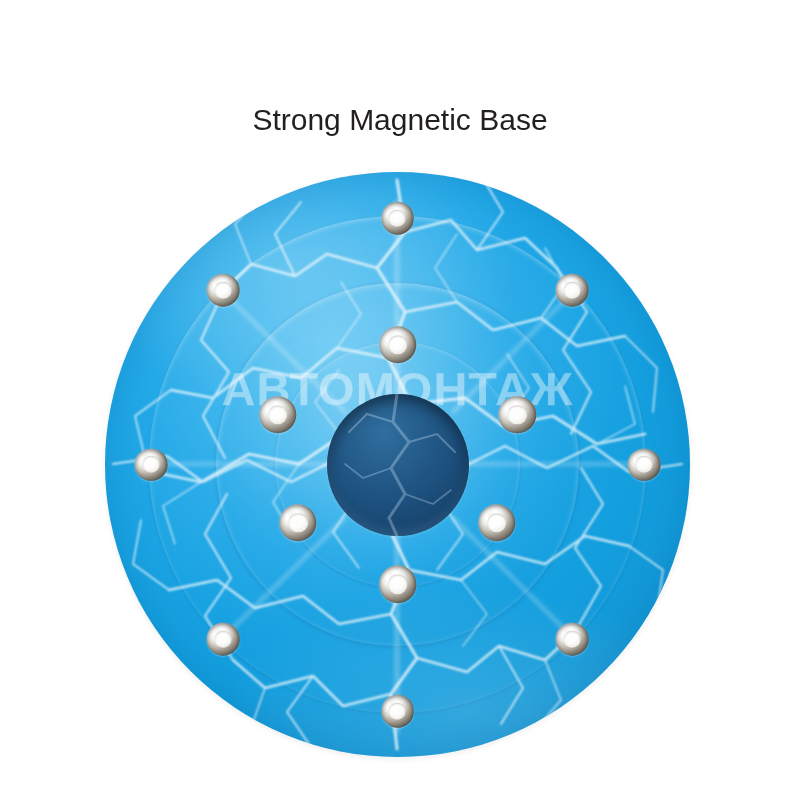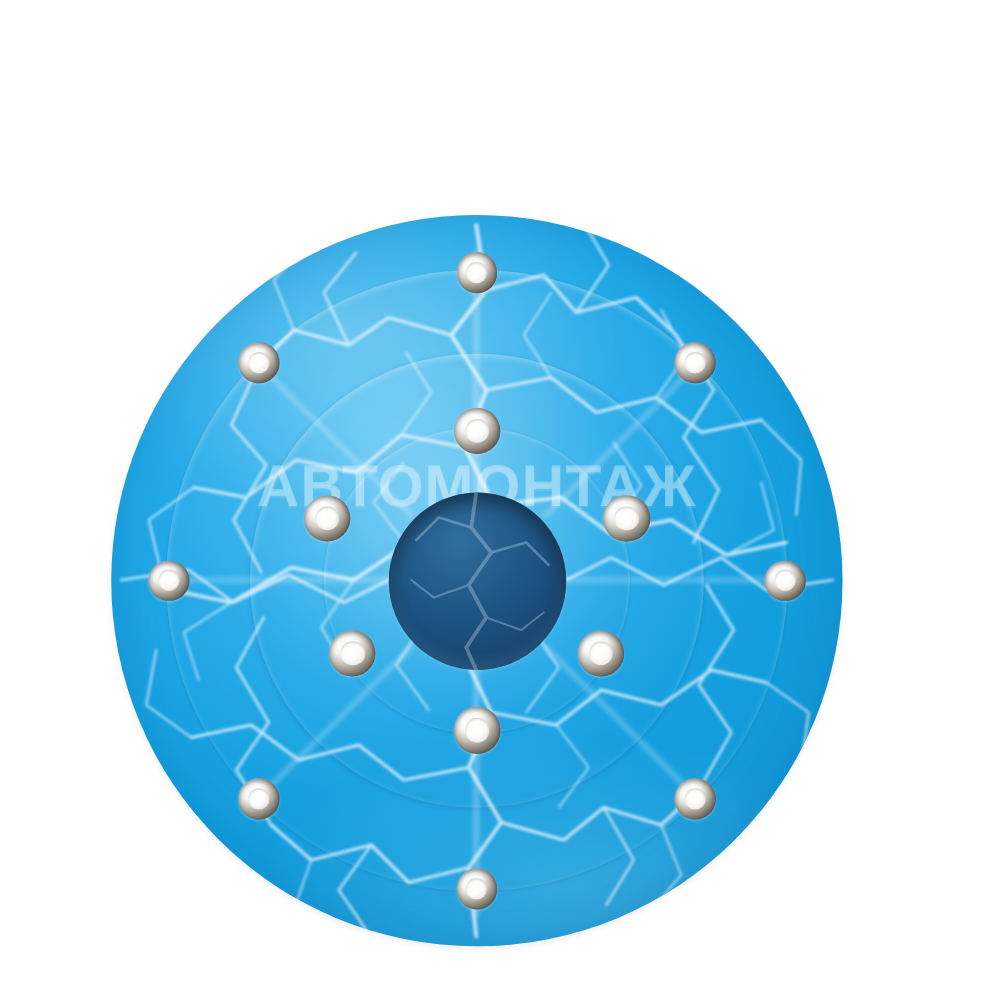--- a/index.html
+++ b/index.html
@@ -62,21 +62,21 @@
     position: absolute;
     left: 0;
     top: 160px;
     width: 800px;
     height: 640px;
     background: #ffffff;
   }
 
   .disc-wrap {
     position: absolute;
-    left: 89px;
+    left: 105px;
     top: 12px;
     width: 585px;
     height: 585px;
   }
 
   .disc {
     position: absolute;
     inset: 0;
     border-radius: 50%;
     overflow: hidden;
@@ -206,20 +206,21 @@
     transform: translateY(-76px);
     text-shadow: 0 1px 1px rgba(255,255,255,0.12);
   }
 </style>
 </head>
 <body>
 
 <div id="page">
 
 
+  <div class="subtitle">Strong Magnetic Base</div>
 
   <div class="product-stage">
     <div class="disc-wrap">
 
       <div class="disc">
 
         <div class="ring ring-outer"></div>
         <div class="ring ring-mid"></div>
         <div class="ring ring-inner"></div>
 

